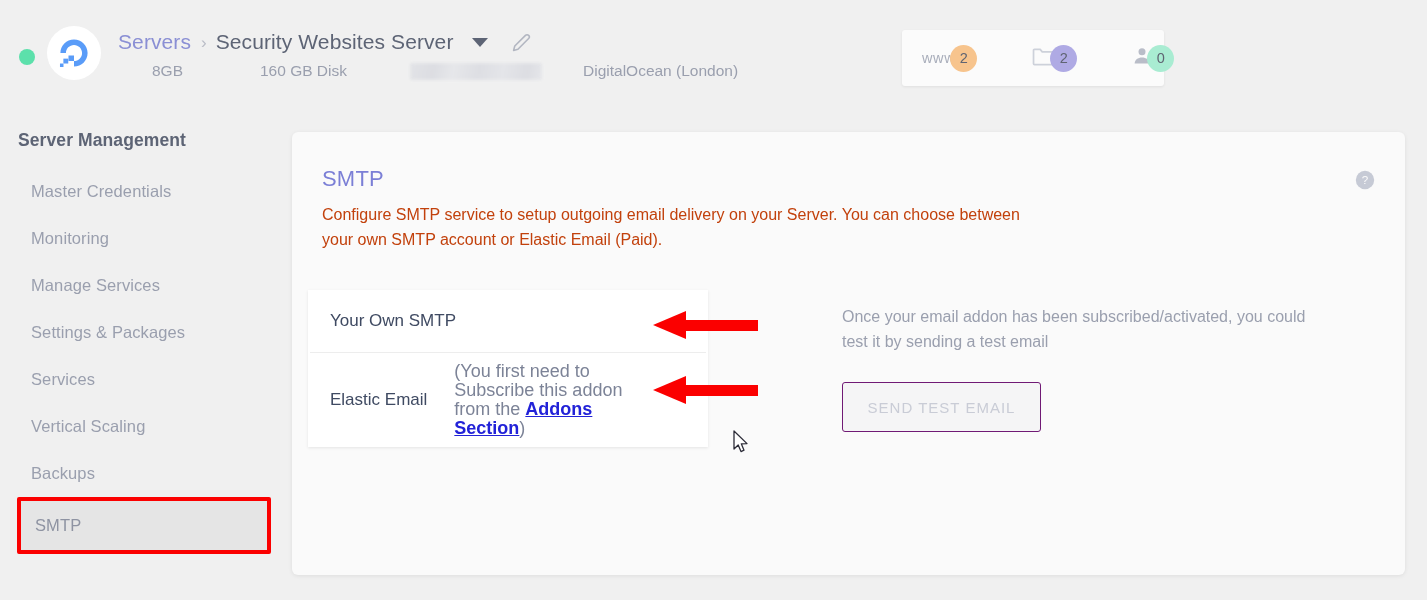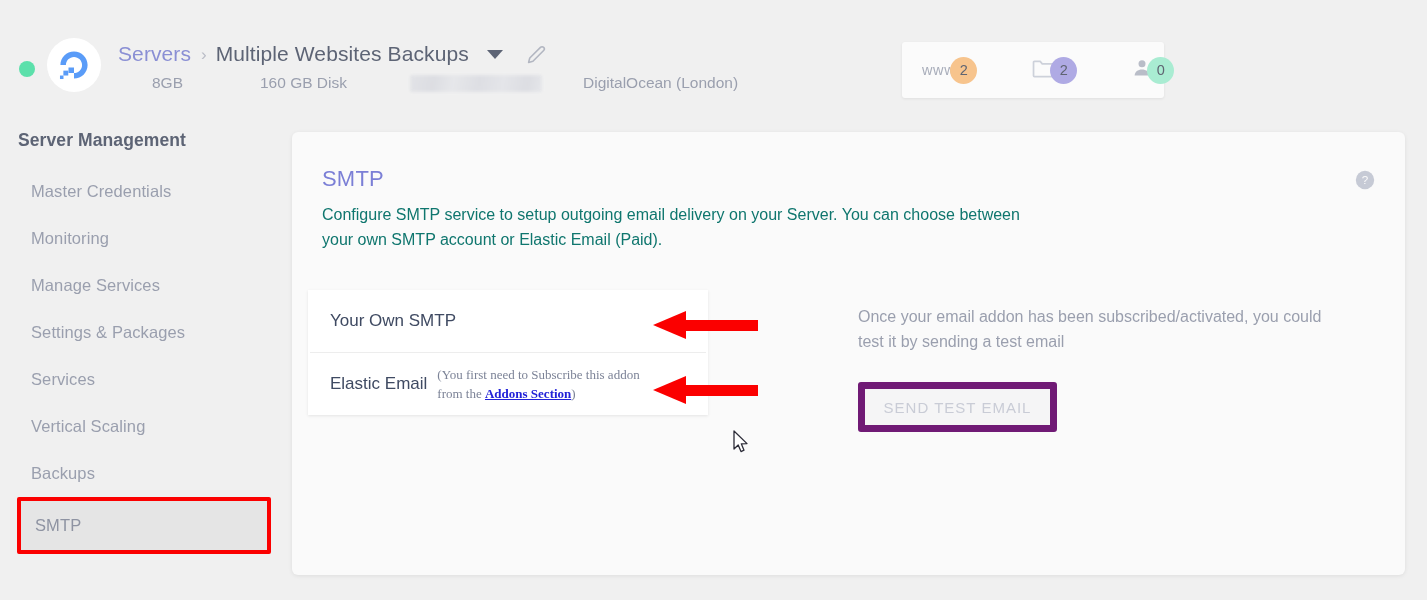--- a/index.html
+++ b/index.html
@@ -4,21 +4,21 @@
 <style>
   * { box-sizing: border-box; margin: 0; padding: 0; }
   html, body {
     width: 1427px; height: 600px;
     background: #f0f0f0;
     font-family: "Liberation Sans", sans-serif;
     overflow: hidden;
   }
 
   
-  .header { position: absolute; left: 0; top: 16px; width: 1178px; height: 108px; }
+  .header { position: absolute; left: 0; top: 4px; width: 1178px; height: 108px; }
 
   .status-dot {
     position: absolute; left: 19px; top: 45px;
     width: 16px; height: 16px; border-radius: 50%;
     background: #5ce0ab;
   }
   .server-avatar {
     position: absolute; left: 47px; top: 22px;
     width: 54px; height: 54px; border-radius: 50%;
     background: #ffffff;
@@ -100,48 +100,48 @@
     background: #fafafa; border-radius: 6px;
     box-shadow: 0 1px 4px rgba(0,0,0,.08);
   }
   .card-title {
     position: absolute; left: 30px; top: 34px;
     font-size: 22px; color: #7b7fd6; letter-spacing: .2px;
   }
   .help-icon { position: absolute; right: 30px; top: 38px; }
   .card-desc {
     position: absolute; left: 30px; top: 70px; width: 700px;
-    font-size: 16px; line-height: 25px; color: #0f766e;
+    font-size: 16px; line-height: 25px; color: #c2410c;
   }
 
   
   .options {
     position: absolute; left: 16px; top: 158px;
     width: 400px; background: #ffffff;
     box-shadow: 0 1px 3px rgba(0,0,0,.09);
   }
   .option-row {
     min-height: 62px; display: flex; align-items: center;
     padding: 0 0 0 22px;
   }
   .option-divider { height: 1px; background: #ededed; margin: 0 2px; }
   .option-label { font-size: 17px; color: #3f4a62; white-space: nowrap; }
   .option-note {
-    font-size: 13px; color: #7c8397; line-height: 19px;
-    margin-left: 10px; width: 208px; font-family: Liberation Serif, serif;
+    font-size: 18px; color: #7c8397; line-height: 19px;
+    margin-left: 27px; width: 208px;
   }
   .option-note a { color: #2222d8; text-decoration: underline; font-weight: bold; }
   .row-elastic { padding-top: 9px; padding-bottom: 9px; }
 
   
-  .right-col { position: absolute; left: 550px; top: 172px; width: 480px; margin-left: 16px; }
+  .right-col { position: absolute; left: 550px; top: 172px; width: 480px; }
   .right-text { font-size: 16px; line-height: 25px; color: #9a9fae; }
   .send-btn {
     margin-top: 28px; width: 199px; height: 50px;
-    background: #f5f5f6; border: 7px solid #701a75; border-radius: 3px;
+    background: #f5f5f6; border: 1px solid #701a75; border-radius: 3px;
     display: flex; align-items: center; justify-content: center;
     font-size: 15px; letter-spacing: 1px; color: #c9ccd6;
   }
 
   
   .arrow { position: absolute; height: 11px; }
   .arrow-shaft { position: absolute; right: 0; top: 0; height: 11px; background: #fb0000; }
   .arrow-head {
     position: absolute; left: 0; top: -9px;
     width: 0; height: 0;
@@ -166,21 +166,21 @@
     <svg width="34" height="34" viewBox="0 0 32 32">
       <path d="M16 3.2c-7.1 0-12.8 5.7-12.8 12.8h5.2c0-4.2 3.4-7.6 7.6-7.6s7.6 3.4 7.6 7.6-3.4 7.6-7.6 7.6v-5.3h-5.2v5.3h5.2v5.2C23.1 28.8 28.8 23.1 28.8 16S23.1 3.2 16 3.2z" fill="#5a9cf8"></path>
       <rect x="6.0" y="21.3" width="4.6" height="4.6" fill="#5a9cf8"></rect>
       <rect x="2.8" y="25.9" width="3.3" height="3.3" fill="#5a9cf8"></rect>
     </svg>
   </div>
 
   <div class="crumbs">
     <span class="crumb-servers">Servers</span>
     <span class="crumb-sep">›</span>
-    <span class="crumb-current">Multiple Websites Backups</span>
+    <span class="crumb-current">Security Websites Server</span>
     <span class="caret-down"></span>
     <span class="edit-pencil">
       <svg width="19" height="19" viewBox="0 0 24 24" fill="none" stroke="#b2b6c1" stroke-width="2" stroke-linecap="round" stroke-linejoin="round">
         <path d="M17 3a2.8 2.8 0 0 1 4 4L7.5 20.5 2 22l1.5-5.5z"></path>
       </svg>
     </span>
   </div>
 
   <div class="meta">
     <span class="m-ram">8GB</span>

